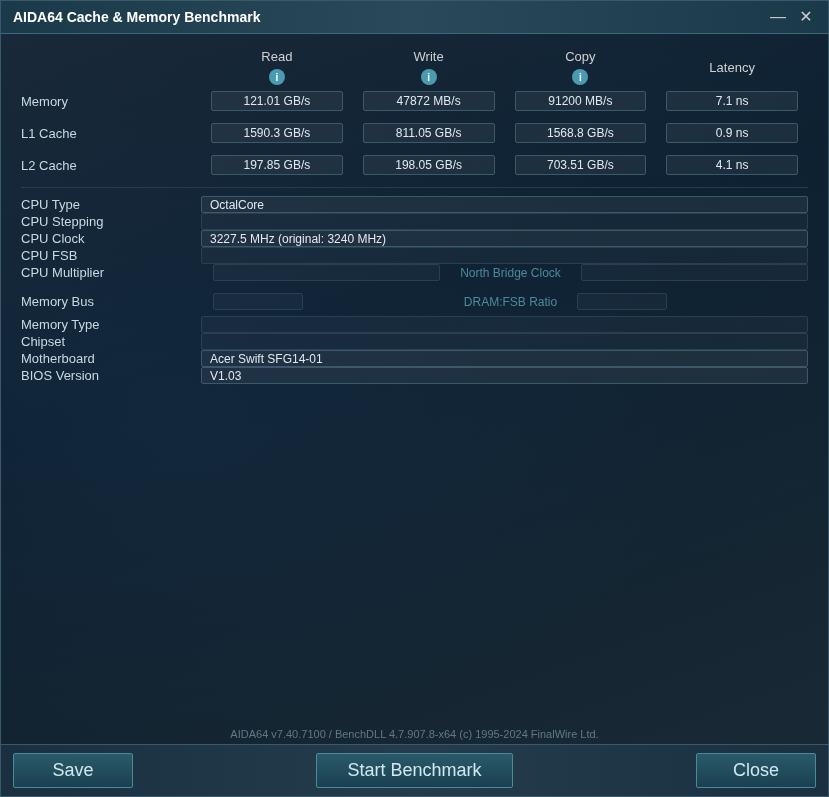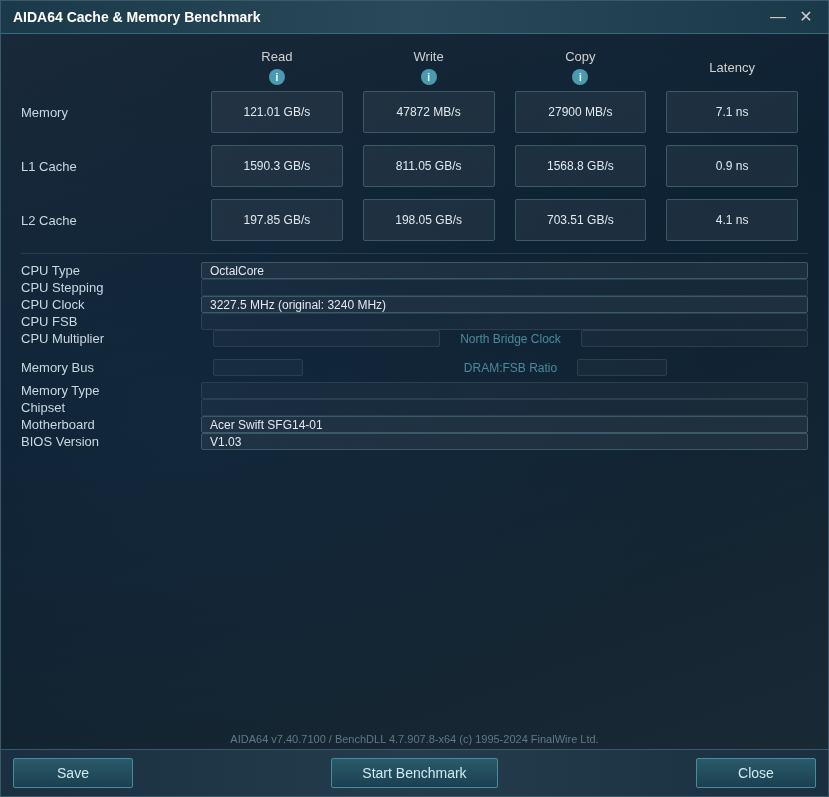--- a/index.html
+++ b/index.html
@@ -130,21 +130,21 @@
 
     .value-box {
       margin: 0 10px;
       background: rgba(255,255,255,0.06);
       border: 1px solid #3a5a6a;
       border-radius: 2px;
       padding: 3px 8px;
       color: #e0e8f0;
       font-size: 12px;
       text-align: center;
-      height: 42px;
+      height: 20px;
       display: flex;
       align-items: center;
       justify-content: center;
     }
 
     .value-box.empty {
       background: rgba(255,255,255,0.03);
       border-color: #2a4050;
     }
 
@@ -220,21 +220,21 @@
       border-top: 1px solid #3a5a6a;
       position: relative;
       z-index: 1;
       justify-content: space-between;
     }
 
     .btn {
       background: linear-gradient(180deg, #2a5a6a, #1a4050);
       border: 1px solid #4a8a9a;
       color: #d0e8f0;
-      font-size: 14px;
+      font-size: 18px;
       padding: 6px 30px;
       cursor: pointer;
       border-radius: 2px;
       min-width: 120px;
     }
   </style>
 </head>
 <body>
 
 <div class="window">
@@ -267,21 +267,21 @@
         <span>Latency</span>
       </div>
     </div>
 
     <div>
 
       <div class="bench-row">
         <span class="row-label">Memory</span>
         <div class="value-box">121.01 GB/s</div>
         <div class="value-box">47872 MB/s</div>
-        <div class="value-box">27900 MB/s</div>
+        <div class="value-box">91200 MB/s</div>
         <div class="value-box">7.1 ns</div>
       </div>
 
       <div class="bench-row">
         <span class="row-label">L1 Cache</span>
         <div class="value-box">1590.3 GB/s</div>
         <div class="value-box">811.05 GB/s</div>
         <div class="value-box">1568.8 GB/s</div>
         <div class="value-box">0.9 ns</div>
       </div>

